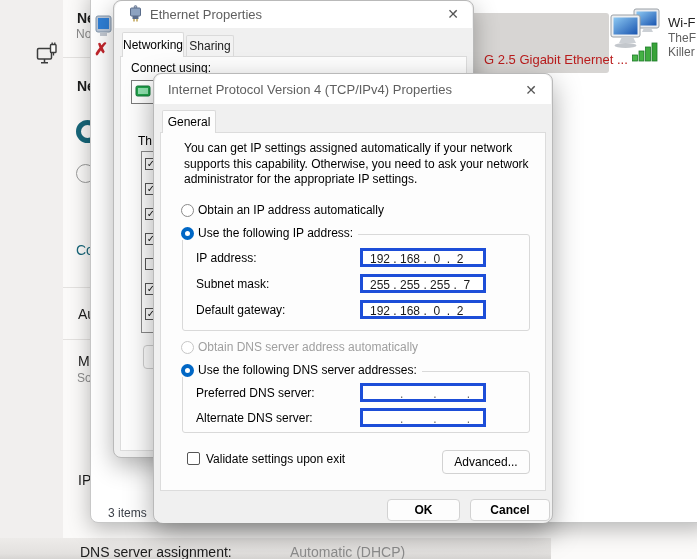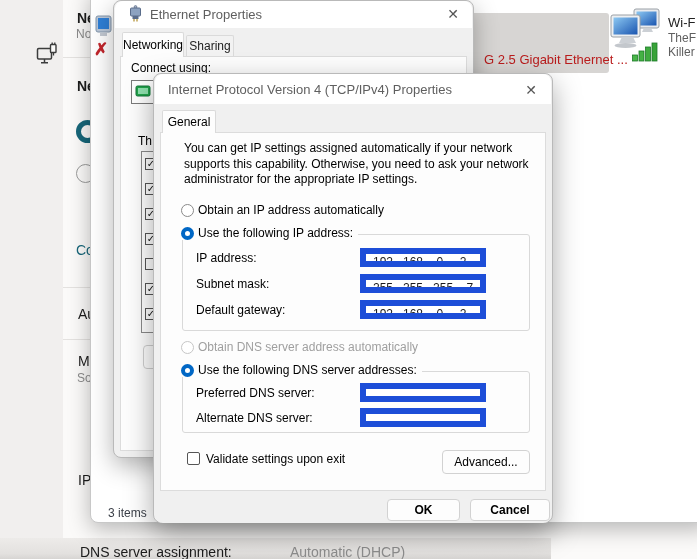--- a/index.html
+++ b/index.html
@@ -57,21 +57,21 @@
   #ip-dialog .tabpage{left:6px;right:6px;top:58px;height:359px;}
   .intro{position:absolute;left:30px;top:67px;width:354px;font-size:12px;color:#000;line-height:1.3;}
   .radiorow{position:absolute;display:flex;align-items:center;gap:4px;background:#fdfdfd;padding-right:5px;z-index:3;}
   .radio{width:13px;height:13px;border-radius:50%;background:#fff;border:1px solid #8a8a8a;flex:0 0 auto;}
   .radio.sel{border:4px solid #0067c5;}
   .radio.dis{border-color:#c6c6c6;}
   .rlabel{font-size:12px;color:#000;white-space:nowrap;}
   .rlabel.dis{color:#9f9f9f;}
   .groupbox{position:absolute;left:28px;width:348px;border:1px solid #d9d9d9;border-radius:3px;}
   .flabel{position:absolute;left:42px;font-size:12px;color:#000;white-space:nowrap;}
-  .ipf{position:absolute;left:206px;width:126px;height:19px;background:#fff;border:6px solid #1d4ed8;
+  .ipf{position:absolute;left:206px;width:126px;height:19px;background:#fff;border:3px solid #1d4ed8;
     font-size:12px;color:#1a1a1a;line-height:17px;padding-left:7px;white-space:pre;overflow:hidden;}
   .checkbox{position:absolute;width:13px;height:13px;background:#fff;border:1px solid #565656;border-radius:2px;}
   .btn{position:absolute;background:#fdfdfd;border:1px solid #d2d2d2;border-radius:4px;
     font-size:12px;color:#000;text-align:center;}
   .footer{position:absolute;left:1px;right:1px;top:417px;height:32px;background:#f0f0f0;border-radius:0 0 8px 8px;font-weight:bold;}
 </style>
 </head>
 <body>
 
 <div id="canvas">

